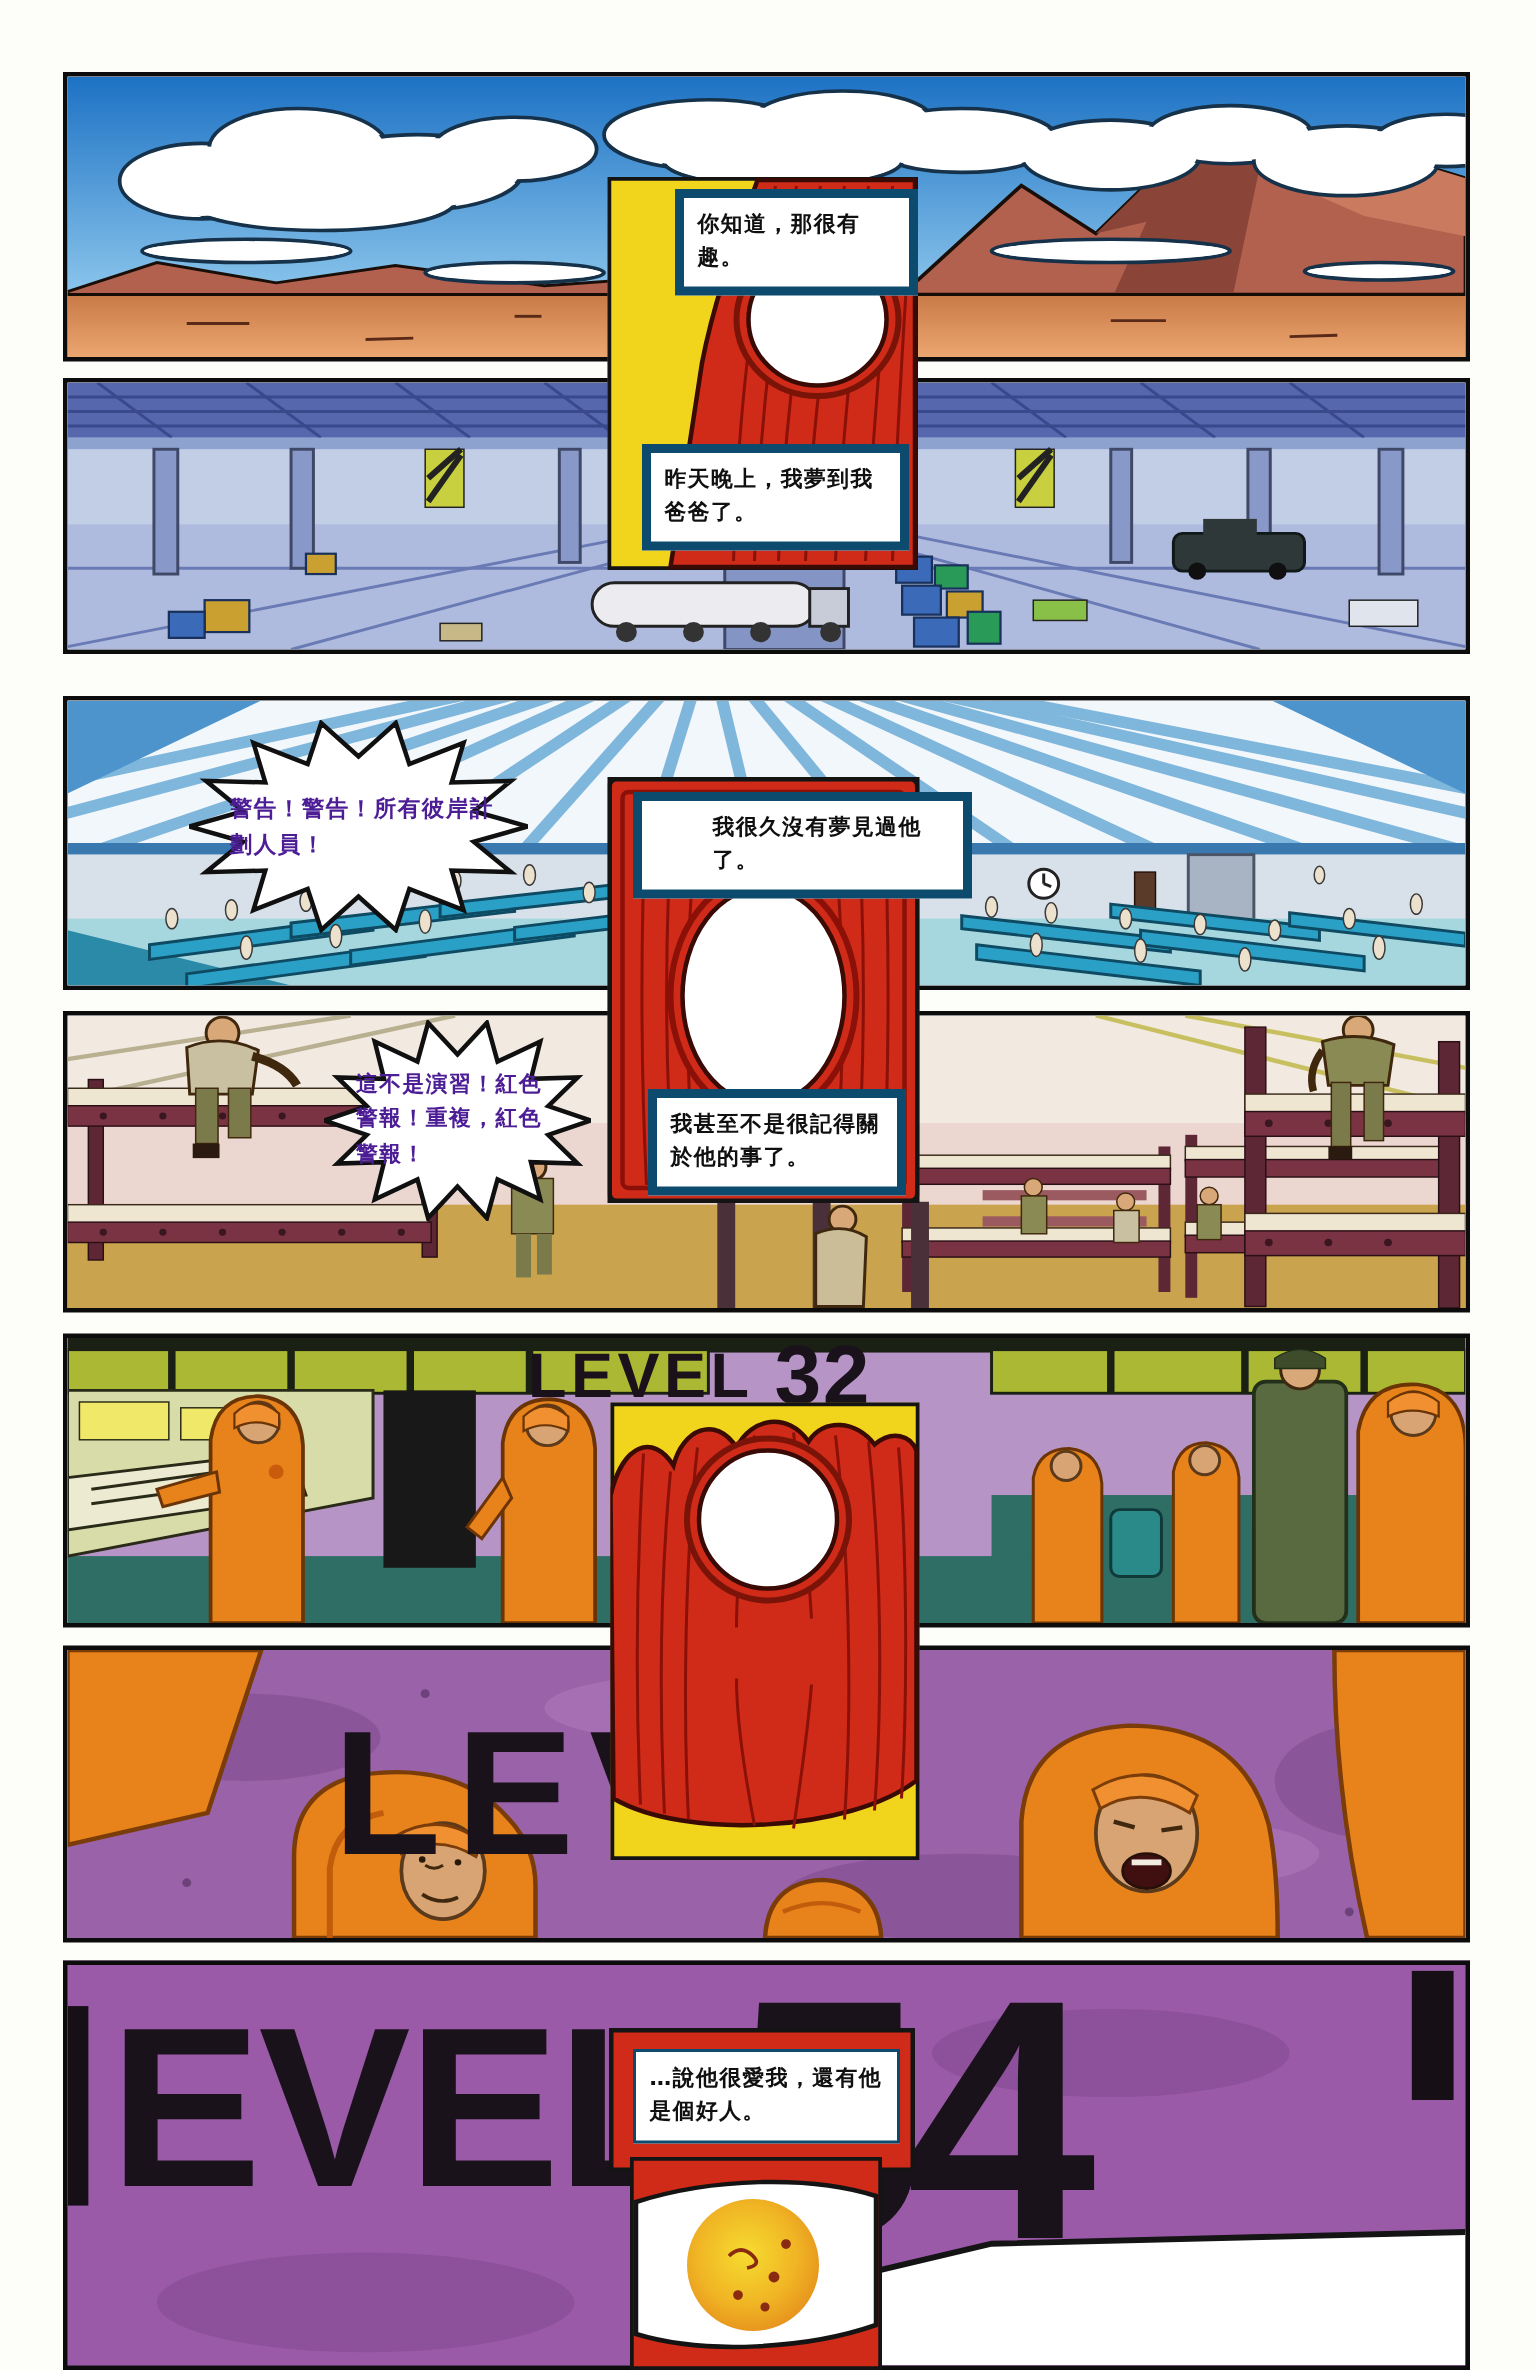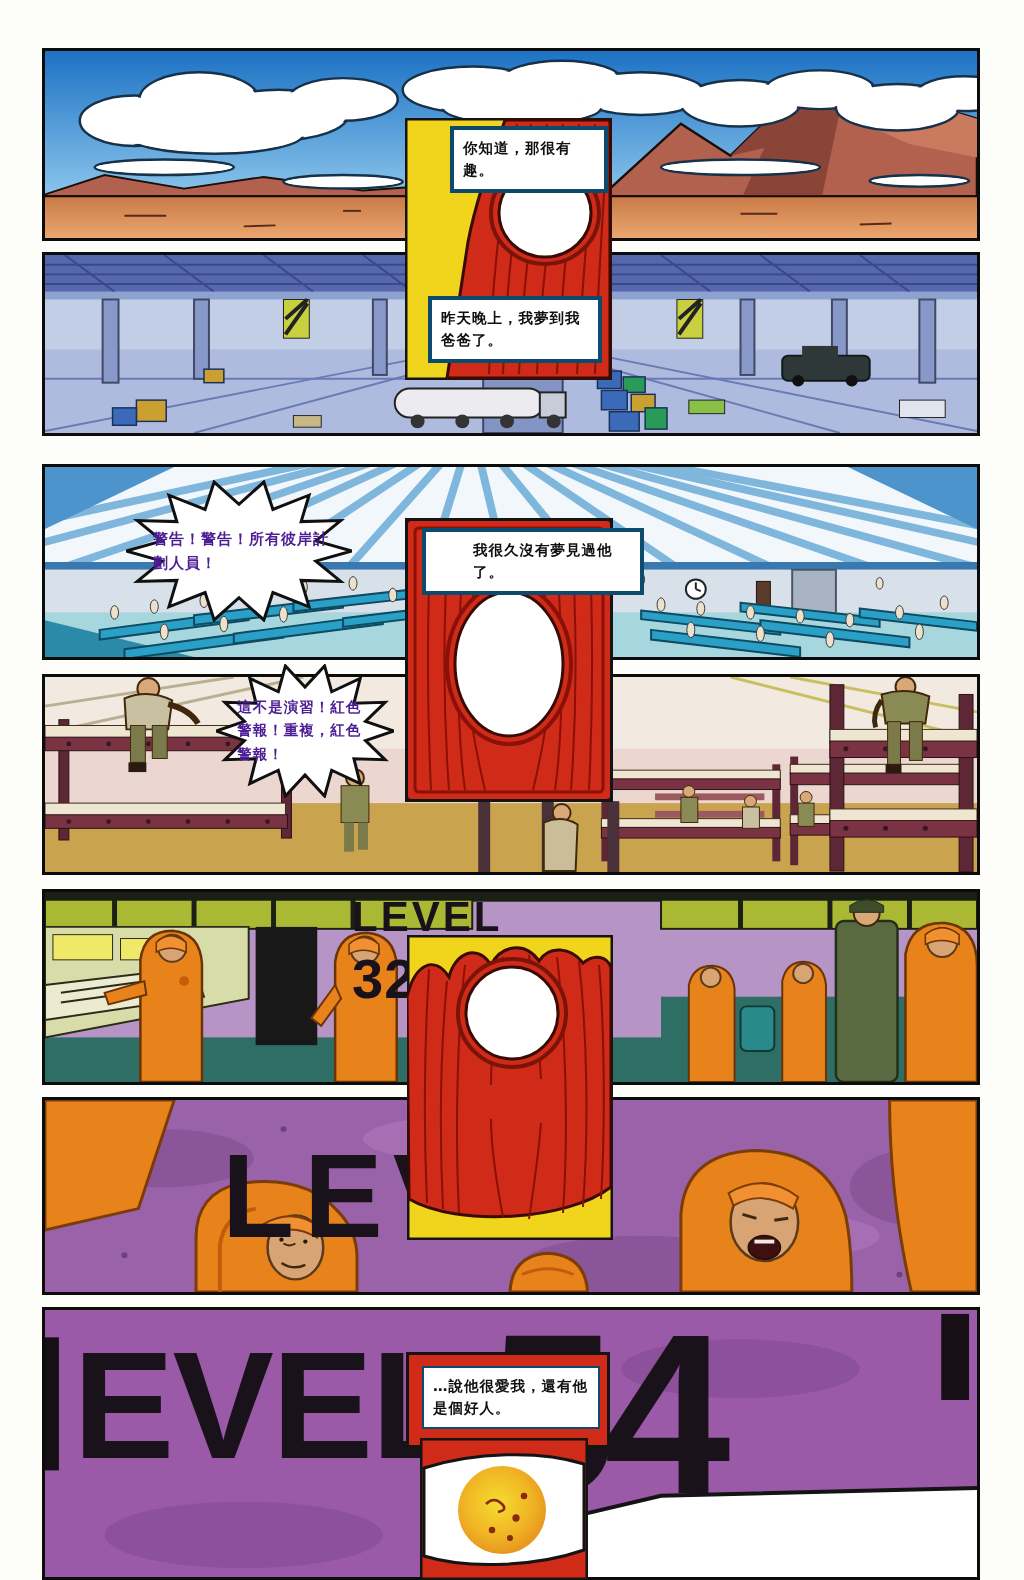--- a/index.html
+++ b/index.html
@@ -2,28 +2,28 @@
 <html><head>
 <meta charset="utf-8">
 <style>
   html,body{margin:0;padding:0;background:#ffffff;}
   #page{position:relative;width:1024px;height:1580px;background:#fdfdfa;overflow:hidden;
         font-family:"DejaVu Sans",sans-serif;}
   .panel{position:absolute;border:3px solid #0c0c0c;box-sizing:border-box;overflow:hidden;z-index:10;background:#fff;}
   .panel svg{position:absolute;left:0;top:0;width:100%;height:100%;display:block;}
   .insert{position:absolute;z-index:30;}
   .insert svg{position:absolute;left:0;top:0;width:100%;height:100%;display:block;}
-  .caption{position:absolute;background:#ffffff;border:4px solid #0c4a6e;padding:7px 9px;
+  .caption{position:absolute;background:#ffffff;border:6px solid #0c4a6e;padding:7px 9px;
            font-weight:700;font-size:14.5px;line-height:1.55;letter-spacing:1px;color:#101010;z-index:40;}
   .bubble{position:absolute;z-index:38;}
   .bubble svg{position:absolute;left:0;top:0;width:100%;height:100%;}
   .bubble .btext{position:absolute;left:12%;right:10%;top:0;bottom:0;display:flex;align-items:center;
            font-weight:700;font-size:15px;line-height:1.6;letter-spacing:1px;color:#4c1d95;}
   .stencil{position:absolute;font-family:"Liberation Sans",sans-serif;font-weight:900;color:#1a121a;
-           z-index:12;white-space:nowrap;flex-direction:column;}
+           z-index:12;white-space:nowrap;}
   .sign-row{display:flex;align-items:flex-start;gap:14px;}
 </style>
 </head>
 <body>
 
 <div id="page">
 
   <div class="panel" style="left:42px;top:48px;width:938px;height:193px;">
     <svg viewBox="0 0 938 193" preserveAspectRatio="none">
       <defs>
@@ -576,30 +576,31 @@
         <circle cx="104" cy="58" r="2" fill="#8a2a10"></circle>
           <circle cx="72" cy="92" r="2" fill="#8a2a10"></circle>
         <circle cx="90" cy="100" r="1.8" fill="#8a2a10"></circle>
       </g>
     </svg>
   </div>
 
   <div class="caption" style="left:450px;top:126px;width:132px;">你知道，那很有趣。</div>
   <div class="caption" style="left:428px;top:296px;width:148px;">昨天晚上，我夢到我爸爸了。</div>
   <div class="caption" style="left:422px;top:528px;width:158px;padding-left:47px;">我很久沒有夢見過他了。</div>
+  <div class="caption" style="left:432px;top:726px;width:142px;">我甚至不是很記得關於他的事了。</div>
   <div class="caption" style="left:422px;top:1366px;width:156px;border-width:2px;">…說他很愛我，還有他是個好人。</div>
 
   <div class="bubble" style="left:126px;top:480px;width:226px;height:142px;">
     <svg viewBox="0 0 200 140" preserveAspectRatio="none">
       <polygon points="200,70 168,80 190,100 155,99 162,125 130,111 122,138 100,116 78,138 70,111 38,125 45,99 10,100 32,80 0,70 32,60 10,40 45,41 38,15 70,29 78,2 100,24 122,2 130,29 162,15 155,41 190,40 168,60" fill="#ffffff" stroke="#101010" stroke-width="3" vector-effect="non-scaling-stroke"></polygon>
     </svg>
     <div class="btext">警告！警告！所有彼岸計劃人員！</div>
   </div>
 
-  <div class="bubble" style="left:216px;top:664px;width:178px;height:134px;">
+  <div class="bubble" style="left:216px;top:680px;width:178px;height:134px;">
     <svg viewBox="0 0 200 140" preserveAspectRatio="none">
       <polygon points="200,70 168,80 190,100 155,99 162,125 130,111 122,138 100,116 78,138 70,111 38,125 45,99 10,100 32,80 0,70 32,60 10,40 45,41 38,15 70,29 78,2 100,24 122,2 130,29 162,15 155,41 190,40 168,60" fill="#ffffff" stroke="#101010" stroke-width="3" vector-effect="non-scaling-stroke"></polygon>
     </svg>
     <div class="btext" style="font-size:14.5px;">這不是演習！紅色警報！重複，紅色警報！</div>
   </div>
 
 
 
 </div>
 

